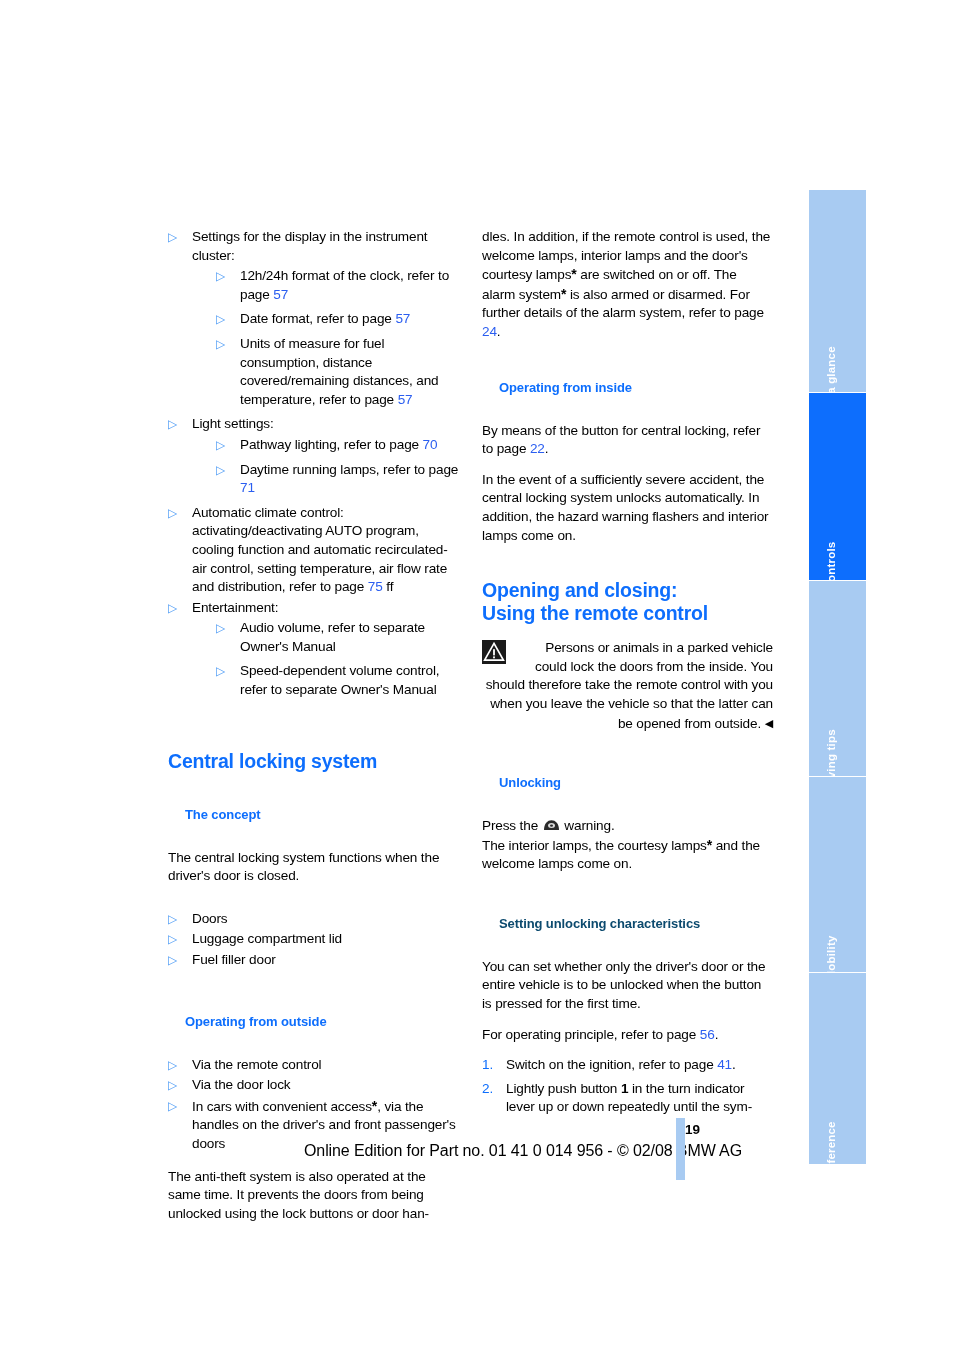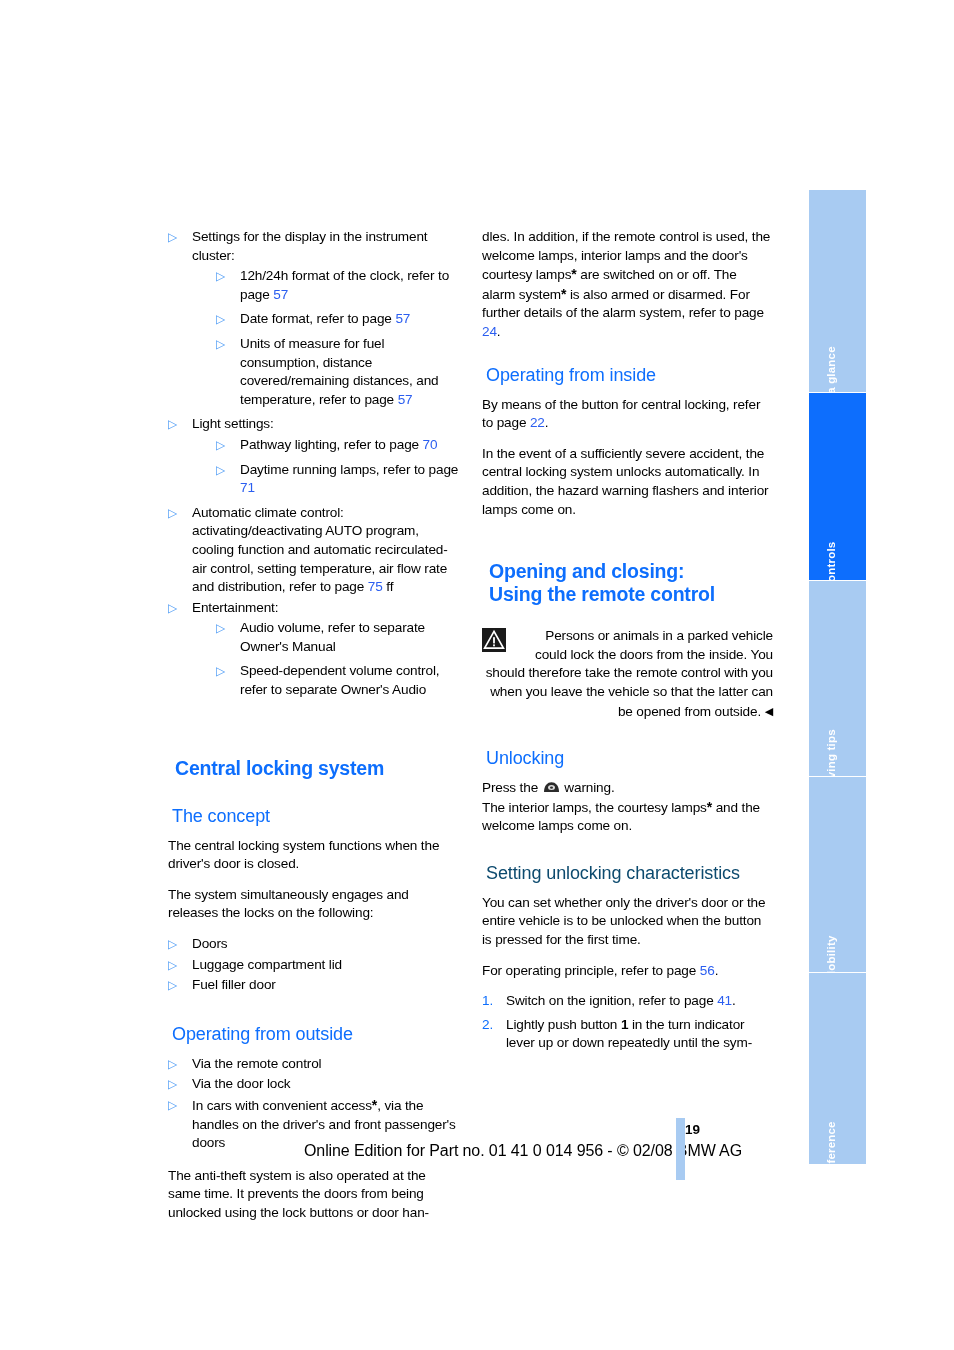--- a/index.html
+++ b/index.html
@@ -30,29 +30,29 @@
   .col-left  { left: 168px; }
   .col-right { left: 482px; }
 
   
   .h1 {
     color: #0d6efd;
     font-size: 19.5px;
     font-weight: bold;
     line-height: 23px;
     letter-spacing: -0.2px;
-    margin: 7px;
+    margin: 0;
   }
   .h2 {
     color: #0d6efd;
-    font-size: 18px;
-    font-weight: normal;
+    font-size: 13px;
+    font-weight: bold;
     line-height: 18px;
     letter-spacing: -0.1px;
-    margin: 4px;
+    margin: 17px;
   }
   .h2.light { color: #0c4a6e; }
 
   p.body {
     font-size: 13.6px;
     line-height: 18.6px;
     margin: 0;
     letter-spacing: -0.15px;
   }
   .sp-8  { height: 8px; }
@@ -244,35 +244,34 @@
       <li>
         <span class="tri">▷</span>
         <span>Entertainment:</span>
         <ul class="blist nested">
           <li>
             <span class="tri">▷</span>
             <span>Audio volume, refer to separate Owner's Manual</span>
           </li>
           <li>
             <span class="tri">▷</span>
-            <span>Speed-dependent volume control, refer to separate Owner's Audio</span>
+            <span>Speed-dependent volume control, refer to separate Owner's Manual</span>
           </li>
         </ul>
       </li>
     </ul>
 
     <div class="sp-44"></div>
     <h1 class="h1">Central locking system</h1>
 
     <div class="sp-16"></div>
     <h2 class="h2">The concept</h2>
     <div class="sp-8"></div>
     <p class="body">The central locking system functions when the driver's door is closed.</p>
     <div class="sp-12"></div>
-    <p class="body">The system simultaneously engages and releases the locks on the following:</p>
     <div class="sp-12"></div>
     <ul class="blist">
       <li>
         <span class="tri">▷</span>
         <span>Doors</span>
       </li>
       <li>
         <span class="tri">▷</span>
         <span>Luggage compartment lid</span>
       </li>

